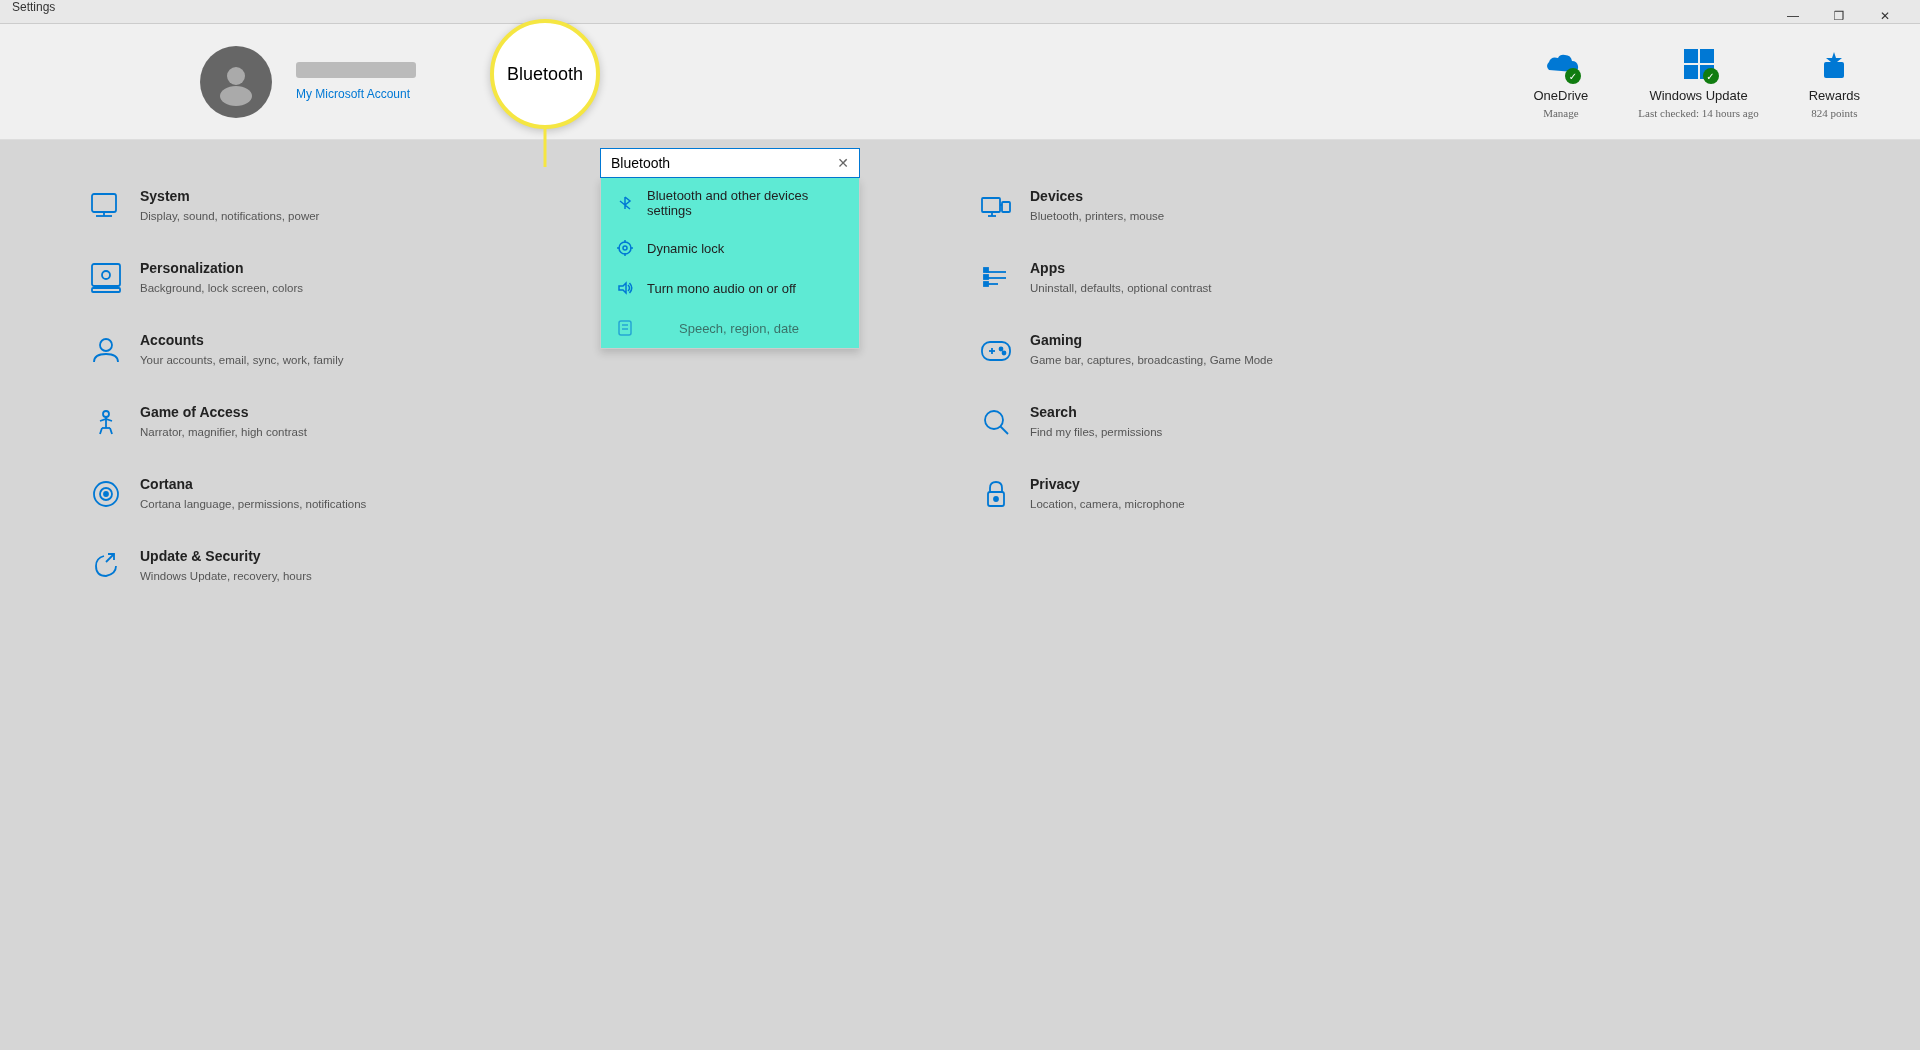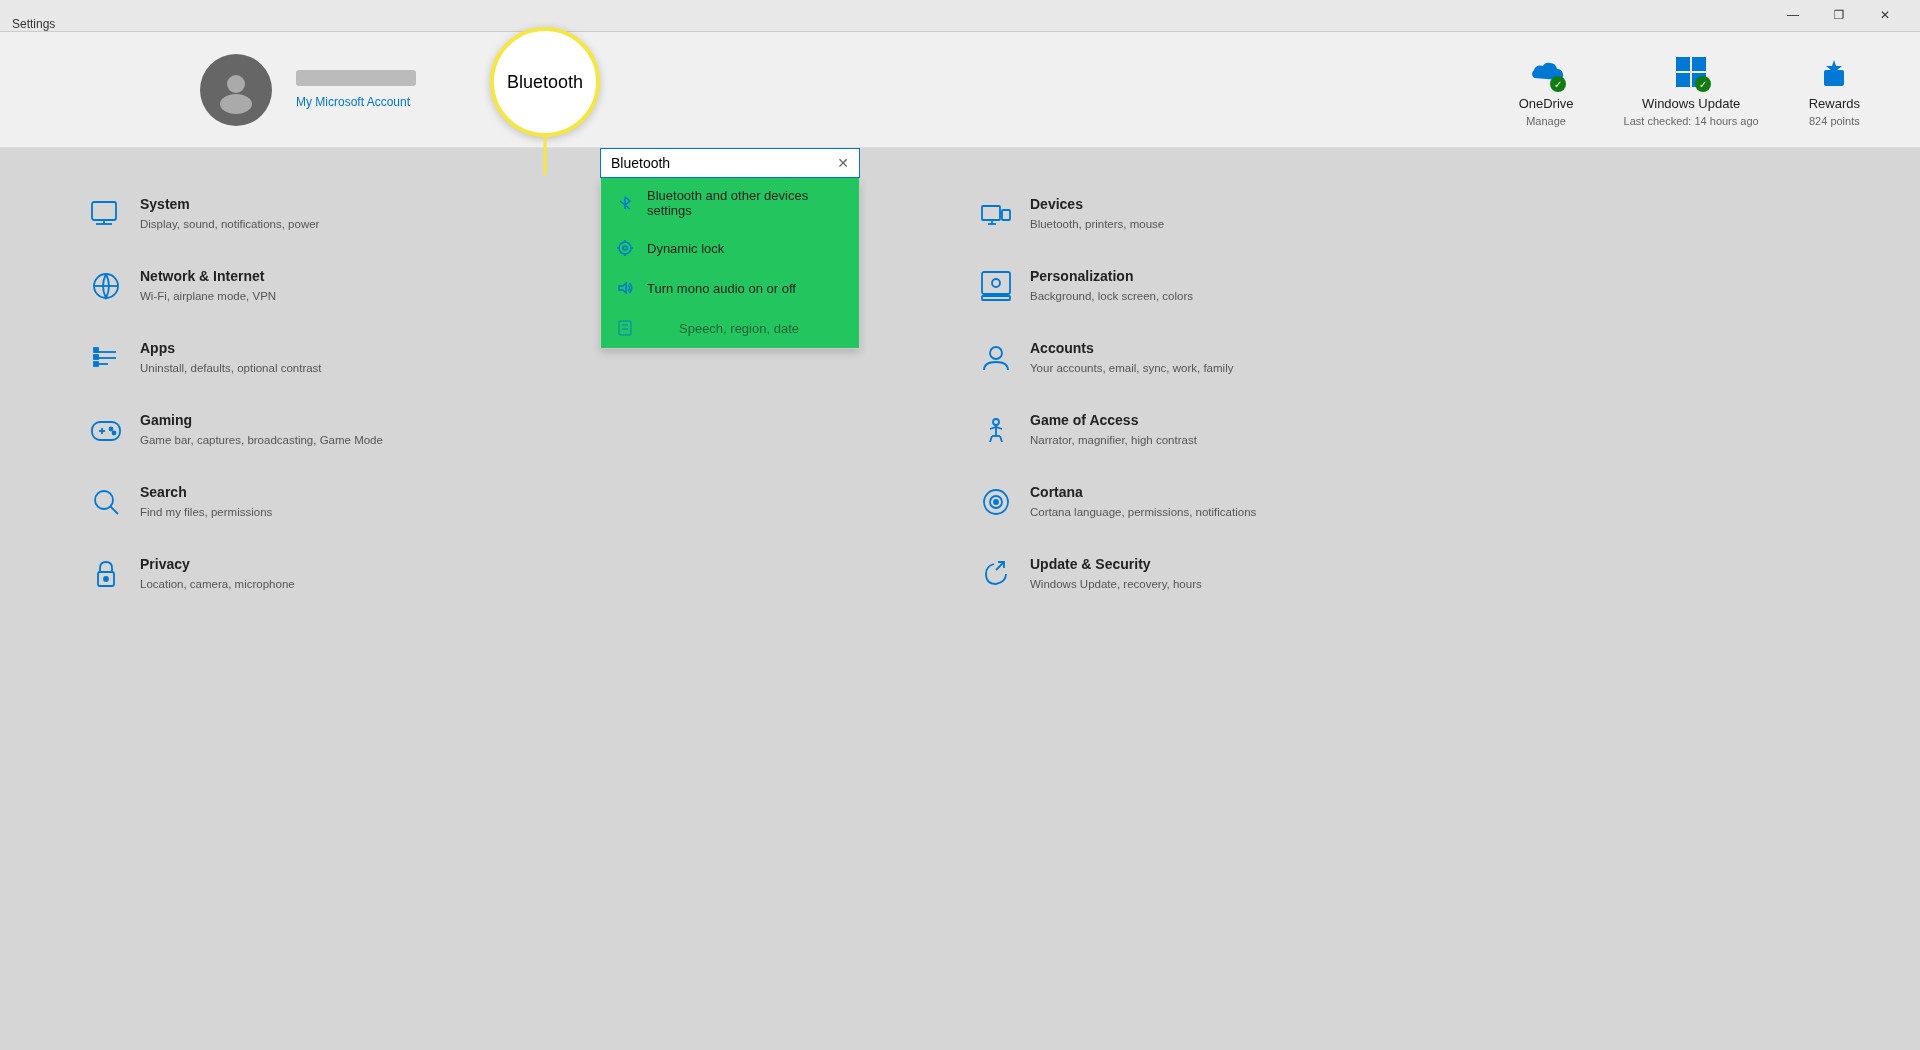--- a/index.html
+++ b/index.html
@@ -7,24 +7,24 @@
       width: 1920px;
       height: 1050px;
       background: #d6d6d6;
       font-family: 'Segoe UI', Arial, sans-serif;
       overflow: hidden;
       position: relative;
     }
 
     
     .title-bar {
-      height: 32px;
+      height: 24px;
       background: #e8e8e8;
       display: flex;
-      align-items: flex-end;
+      align-items: flex-start;
       padding: 0 12px;
       justify-content: space-between;
       border-bottom: 1px solid #ccc;
     }
     .title-bar-left {
       font-size: 12px;
       color: #333;
     }
     .title-bar-right {
       display: flex;
@@ -143,20 +143,21 @@
     }
     .quick-item-label {
       font-size: 13px;
       color: #222;
       font-weight: 500;
     }
     .quick-item-sublabel {
       font-size: 11px;
       color: #666;
       text-align: center;
+      font-family: Liberation Serif, serif;
     }
     .check-badge {
       position: absolute;
       bottom: 0;
       right: 0;
       width: 16px;
       height: 16px;
       background: #107c10;
       border-radius: 50%;
       display: flex;
@@ -229,21 +230,21 @@
       color: #000;
       background: transparent;
     }
     .search-box-clear {
       cursor: pointer;
       color: #666;
       font-size: 14px;
     }
 
     .dropdown-list {
-      background: #22c55e;
+      background: #5eead4;
       border: 1px solid #ccc;
       border-top: none;
       width: 260px;
       box-shadow: 0 4px 8px rgba(0,0,0,0.15);
     }
     .dropdown-item {
       display: flex;
       align-items: center;
       gap: 12px;
       padding: 10px 14px;
@@ -419,33 +420,20 @@
         <line x1="14" y1="24" x2="14" y2="28"></line>
         <line x1="10" y1="28" x2="18" y2="28"></line>
       </svg>
     </div>
     <div class="settings-text">
       <h3>Devices</h3>
       <p>Bluetooth, printers, mouse</p>
     </div>
   </div>
 
-  <div class="settings-item">
-    <div class="settings-icon">
-      <svg width="36" height="36" viewBox="0 0 36 36" fill="none" stroke="#0078d4" stroke-width="1.8">
-        <circle cx="18" cy="18" r="12"></circle>
-        <path d="M18 6 Q24 18 18 30 Q12 18 18 6"></path>
-        <line x1="6" y1="18" x2="30" y2="18"></line>
-      </svg>
-    </div>
-    <div class="settings-text">
-      <h3>Network &amp; Internet</h3>
-      <p>Wi-Fi, airplane mode, VPN</p>
-    </div>
-  </div>
 
   <div class="settings-item">
     <div class="settings-icon">
       <svg width="36" height="36" viewBox="0 0 36 36" fill="none" stroke="#0078d4" stroke-width="1.8">
         <rect x="4" y="4" width="28" height="22" rx="2"></rect>
         <rect x="4" y="28" width="28" height="4" rx="1"></rect>
         <circle cx="18" cy="15" r="4"></circle>
       </svg>
     </div>
     <div class="settings-text">

